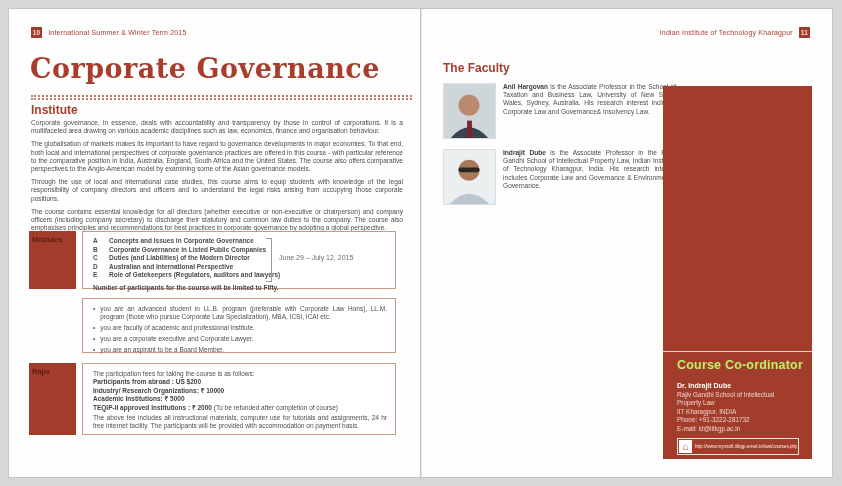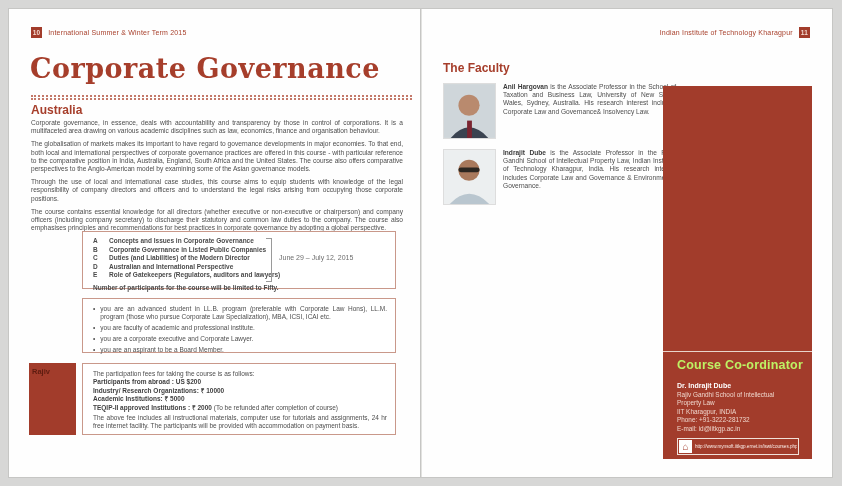--- a/index.html
+++ b/index.html
@@ -72,29 +72,30 @@
 
 <div class="page" id="page-left">
   <div class="pg-head">
     <span class="badge">10</span>
     <span class="ht">International Summer &amp; Winter Term 2015</span>
   </div>
 
   <div class="doc-title">Corporate Governance</div>
   <div class="dotted-rule"></div>
 
-  <div class="section-h" id="overview-h">Australia</div>
+  <div class="section-h" id="overview-h">Institute</div>
 
   <div class="paras">
     <p>Corporate governance, in essence, deals with accountability and transparency by those in control of corporations. It is a multifaceted area drawing on various academic disciplines such as law, economics, finance and organisation behaviour.</p>
     <p>The globalisation of markets makes its important to have regard to governance developments in major economies.  To that end, both local and international perspectives of corporate governance practices are offered in this course - with particular reference to the comparative position in India, Australia, England, South Africa and the United States. The course also offers comparative perspectives to the Anglo-American model by examining some of the Asian governance models.</p>
     <p>Through the use of local and international case studies, this course aims to equip students with knowledge of the legal responsibility of company directors and officers and to understand the legal risks arising from occupying those corporate positions.</p>
     <p>The course contains essential knowledge for all directors (whether executive or non-executive or chairperson) and company officers (including company secretary) to discharge their statutory and common law duties to the company.  The course also emphasises principles and recommendations for best practices in corporate governance by adopting a global perspective.</p>
   </div>
 
+  <div class="row-label r1">Modules</div>
   <div class="row-box r1">
     <div class="mod-list">
       <div class="mod-item">
           <span class="mod-letter">A</span>
           <span>Concepts and Issues in Corporate Governance</span>
         </div>
       <div class="mod-item">
           <span class="mod-letter">B</span>
           <span>Corporate Governance in Listed Public Companies</span>
         </div>

